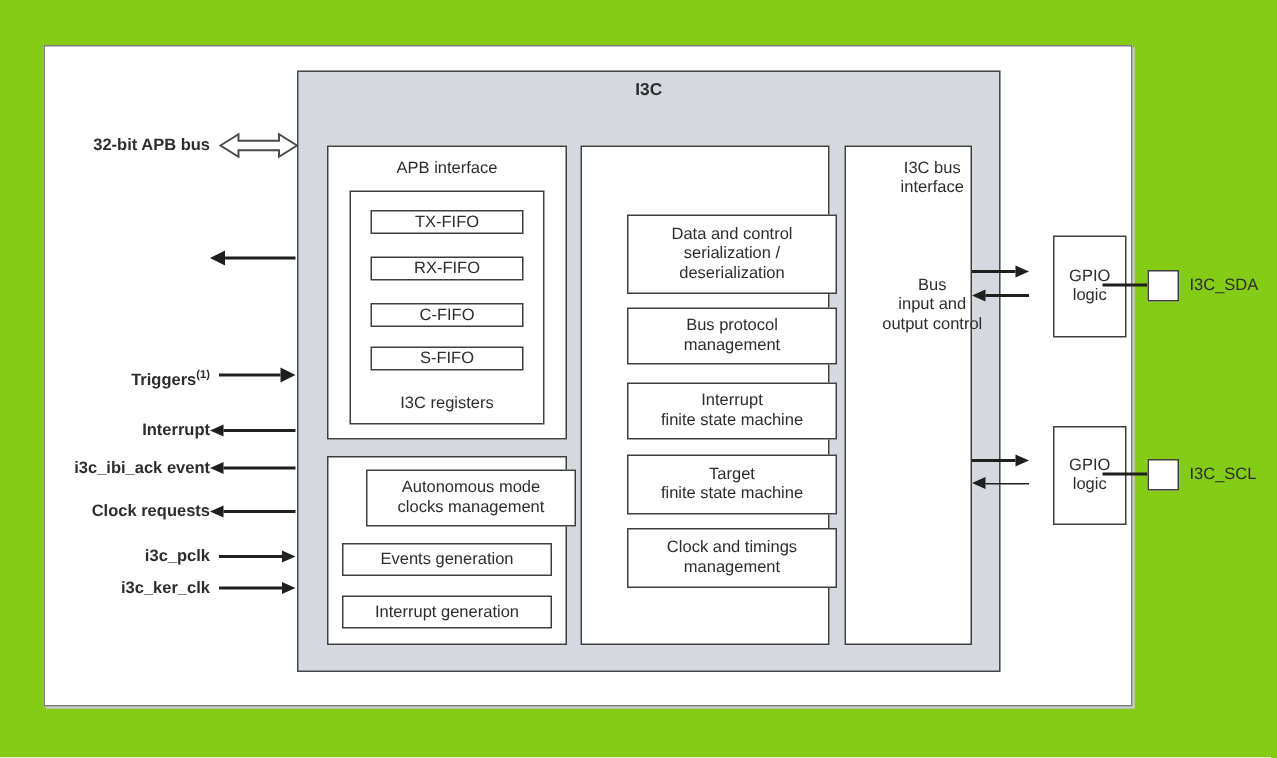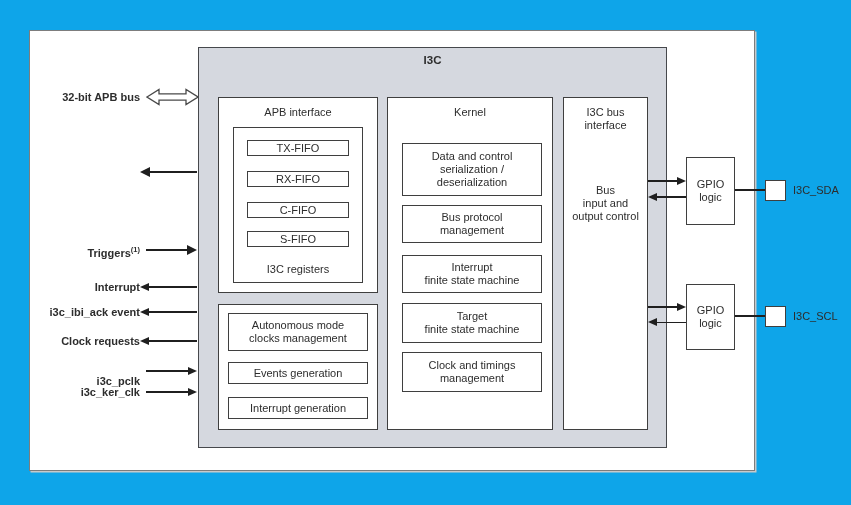--- a/index.html
+++ b/index.html
@@ -1,37 +1,37 @@
 <!DOCTYPE html>
 <html><head>
 <meta charset="utf-8">
 <style>
   html,body{margin:0;padding:0;background:#ffffff;}
   #stage{
-    position:relative;width:851px;height:505px;background:#0ea5e9;overflow:hidden;
+    position:relative;width:851px;height:505px;background:#84cc16;overflow:hidden;
     font-family:"Liberation Sans","DejaVu Sans",sans-serif;color:#2d2d2d;
   }
   .abs{position:absolute;}
   .frame{
     position:absolute;left:29px;top:30px;width:726px;height:441px;
     border:1.5px solid #7d7d7d;box-sizing:border-box;background:#ffffff;
     box-shadow:1.5px 1.5px 0 #c9c9c9;
   }
   .shade{
     position:absolute;left:198px;top:47px;width:469px;height:401px;
     background:#d5d8df;border:1.4px solid #46484c;box-sizing:border-box;
   }
   .box{
     position:absolute;background:#ffffff;border:1.4px solid #3f3f3f;box-sizing:border-box;
   }
   .flexc{display:flex;align-items:center;justify-content:center;text-align:center;}
   .lbl{position:absolute;font-size:11px;line-height:12.8px;white-space:nowrap;}
   .rlbl{text-align:right;right:711px;font-weight:bold;}
   .ctr{text-align:center;}
-  .pre{white-space:pre-line;}
+  .pre{white-space:pre-line;margin-left:16px;}
   .t11{font-size:11px;line-height:13px;}
   .title{font-weight:600;font-size:11.5px;}
   sup{font-size:7.5px;}
   .shaft{position:absolute;background:#1f1f1f;}
   .head{position:absolute;width:0;height:0;border-style:solid;border-color:transparent;}
   .hL{border-width:4.5px 9px 4.5px 0;border-right-color:#1f1f1f;}
   .hR{border-width:4.5px 0 4.5px 9px;border-left-color:#1f1f1f;}
   .hLb{border-width:5px 10px 5px 0;border-right-color:#1f1f1f;}
   .hRb{border-width:5px 0 5px 10px;border-left-color:#1f1f1f;}
 </style>
@@ -46,21 +46,21 @@
   <div class="lbl ctr title" style="left:198px;top:54px;width:469px;">I3C</div>
 
   <div class="lbl rlbl" style="top:90.5px;">32-bit APB bus</div>
 
 
   <div class="lbl rlbl" style="top:243.5px;"><span>Triggers</span><sup>(1)</sup></div>
 
   <div class="lbl rlbl" style="top:280.5px;">Interrupt</div>
   <div class="lbl rlbl" style="top:305.5px;">i3c_ibi_ack event</div>
   <div class="lbl rlbl" style="top:334.5px;">Clock requests</div>
-  <div class="lbl rlbl" style="top:364.5px;margin-top:10px;">i3c_pclk</div>
+  <div class="lbl rlbl" style="top:364.5px;">i3c_pclk</div>
   <div class="lbl rlbl" style="top:385.5px;">i3c_ker_clk</div>
 
   <svg class="abs" style="left:146px;top:87px;" width="53" height="20" viewBox="0 0 53 20">
     <polygon points="1,10 13,2.5 13,6.8 40,6.8 40,2.5 52,10 40,17.5 40,13.2 13,13.2 13,17.5" fill="#ffffff" stroke="#4a4a4a" stroke-width="1.3"></polygon>
   </svg>
 
   <div>
     <div class="shaft" style="left:149px;top:170.7px;width:48px;height:2.6px;"></div>
     <div class="head hLb" style="left:140px;top:167px;"></div>
   </div>
@@ -98,21 +98,20 @@
   <div class="box flexc t11" style="left:247px;top:231px;width:102px;height:16px;">S-FIFO</div>
   <div class="lbl ctr" style="left:233px;top:263px;width:130px;">I3C registers</div>
 
   <div class="box" style="left:218px;top:304px;width:160px;height:126px;"></div>
   <div class="box flexc t11 pre" style="left:228px;top:313px;width:140px;height:38px;">Autonomous mode
 clocks management</div>
   <div class="box flexc t11" style="left:228px;top:362px;width:140px;height:22px;">Events generation</div>
   <div class="box flexc t11" style="left:228px;top:397px;width:140px;height:22px;">Interrupt generation</div>
 
   <div class="box" style="left:387px;top:97px;width:166px;height:333px;"></div>
-  <div class="lbl ctr" style="left:387px;top:106px;width:166px;">Kernel</div>
   <div class="box flexc t11 pre" style="left:402px;top:143px;width:140px;height:53px;">Data and control
 serialization /
 deserialization</div>
   <div class="box flexc t11 pre" style="left:402px;top:205px;width:140px;height:38px;">Bus protocol
 management</div>
   <div class="box flexc t11 pre" style="left:402px;top:255px;width:140px;height:38px;">Interrupt
 finite state machine</div>
   <div class="box flexc t11 pre" style="left:402px;top:303px;width:140px;height:40px;">Target
 finite state machine</div>
   <div class="box flexc t11 pre" style="left:402px;top:352px;width:140px;height:40px;">Clock and timings

